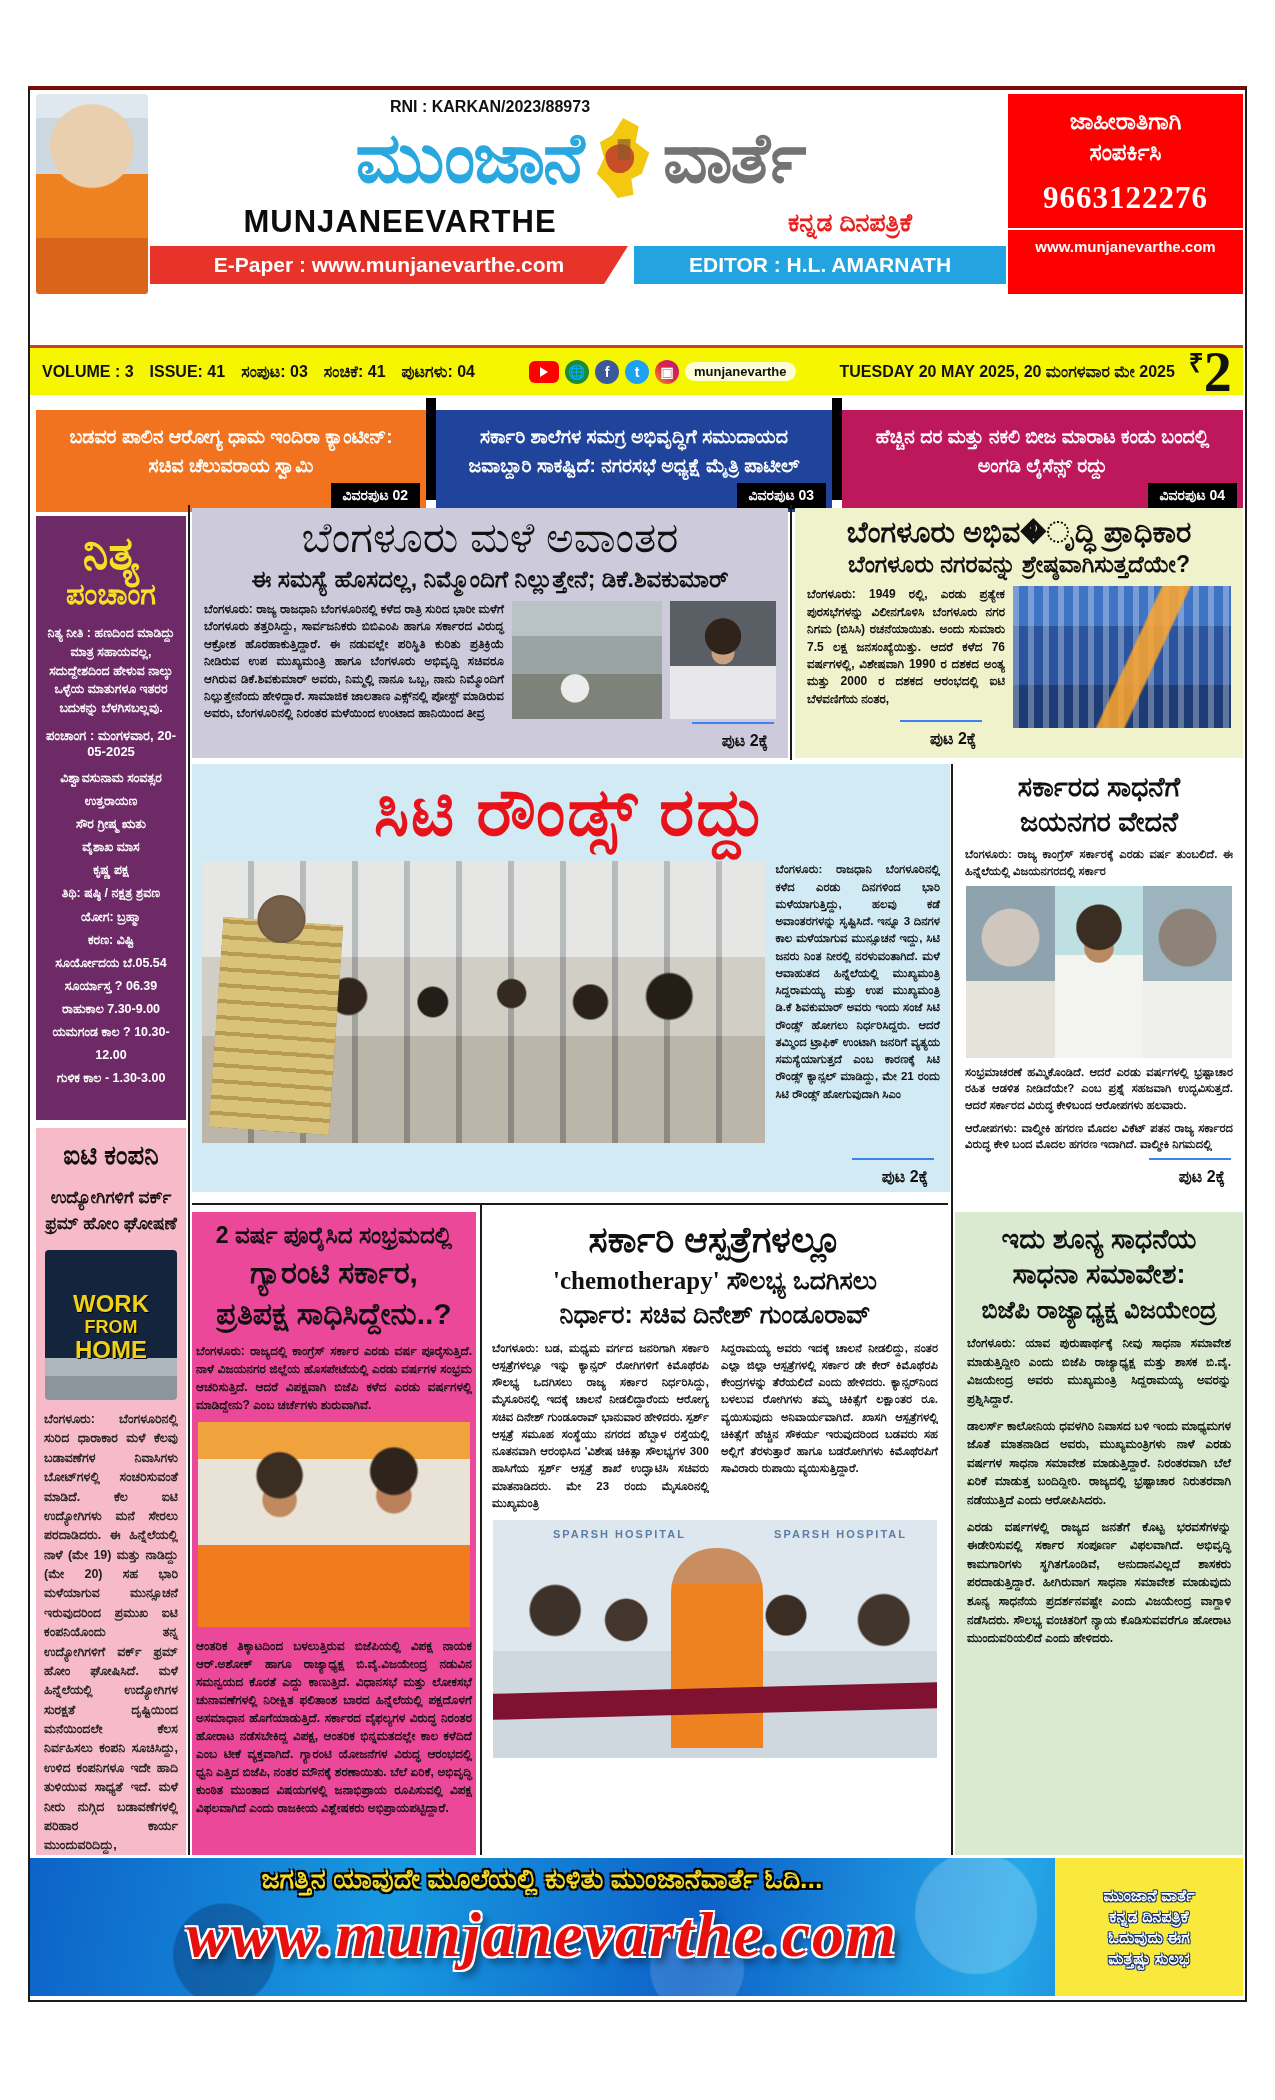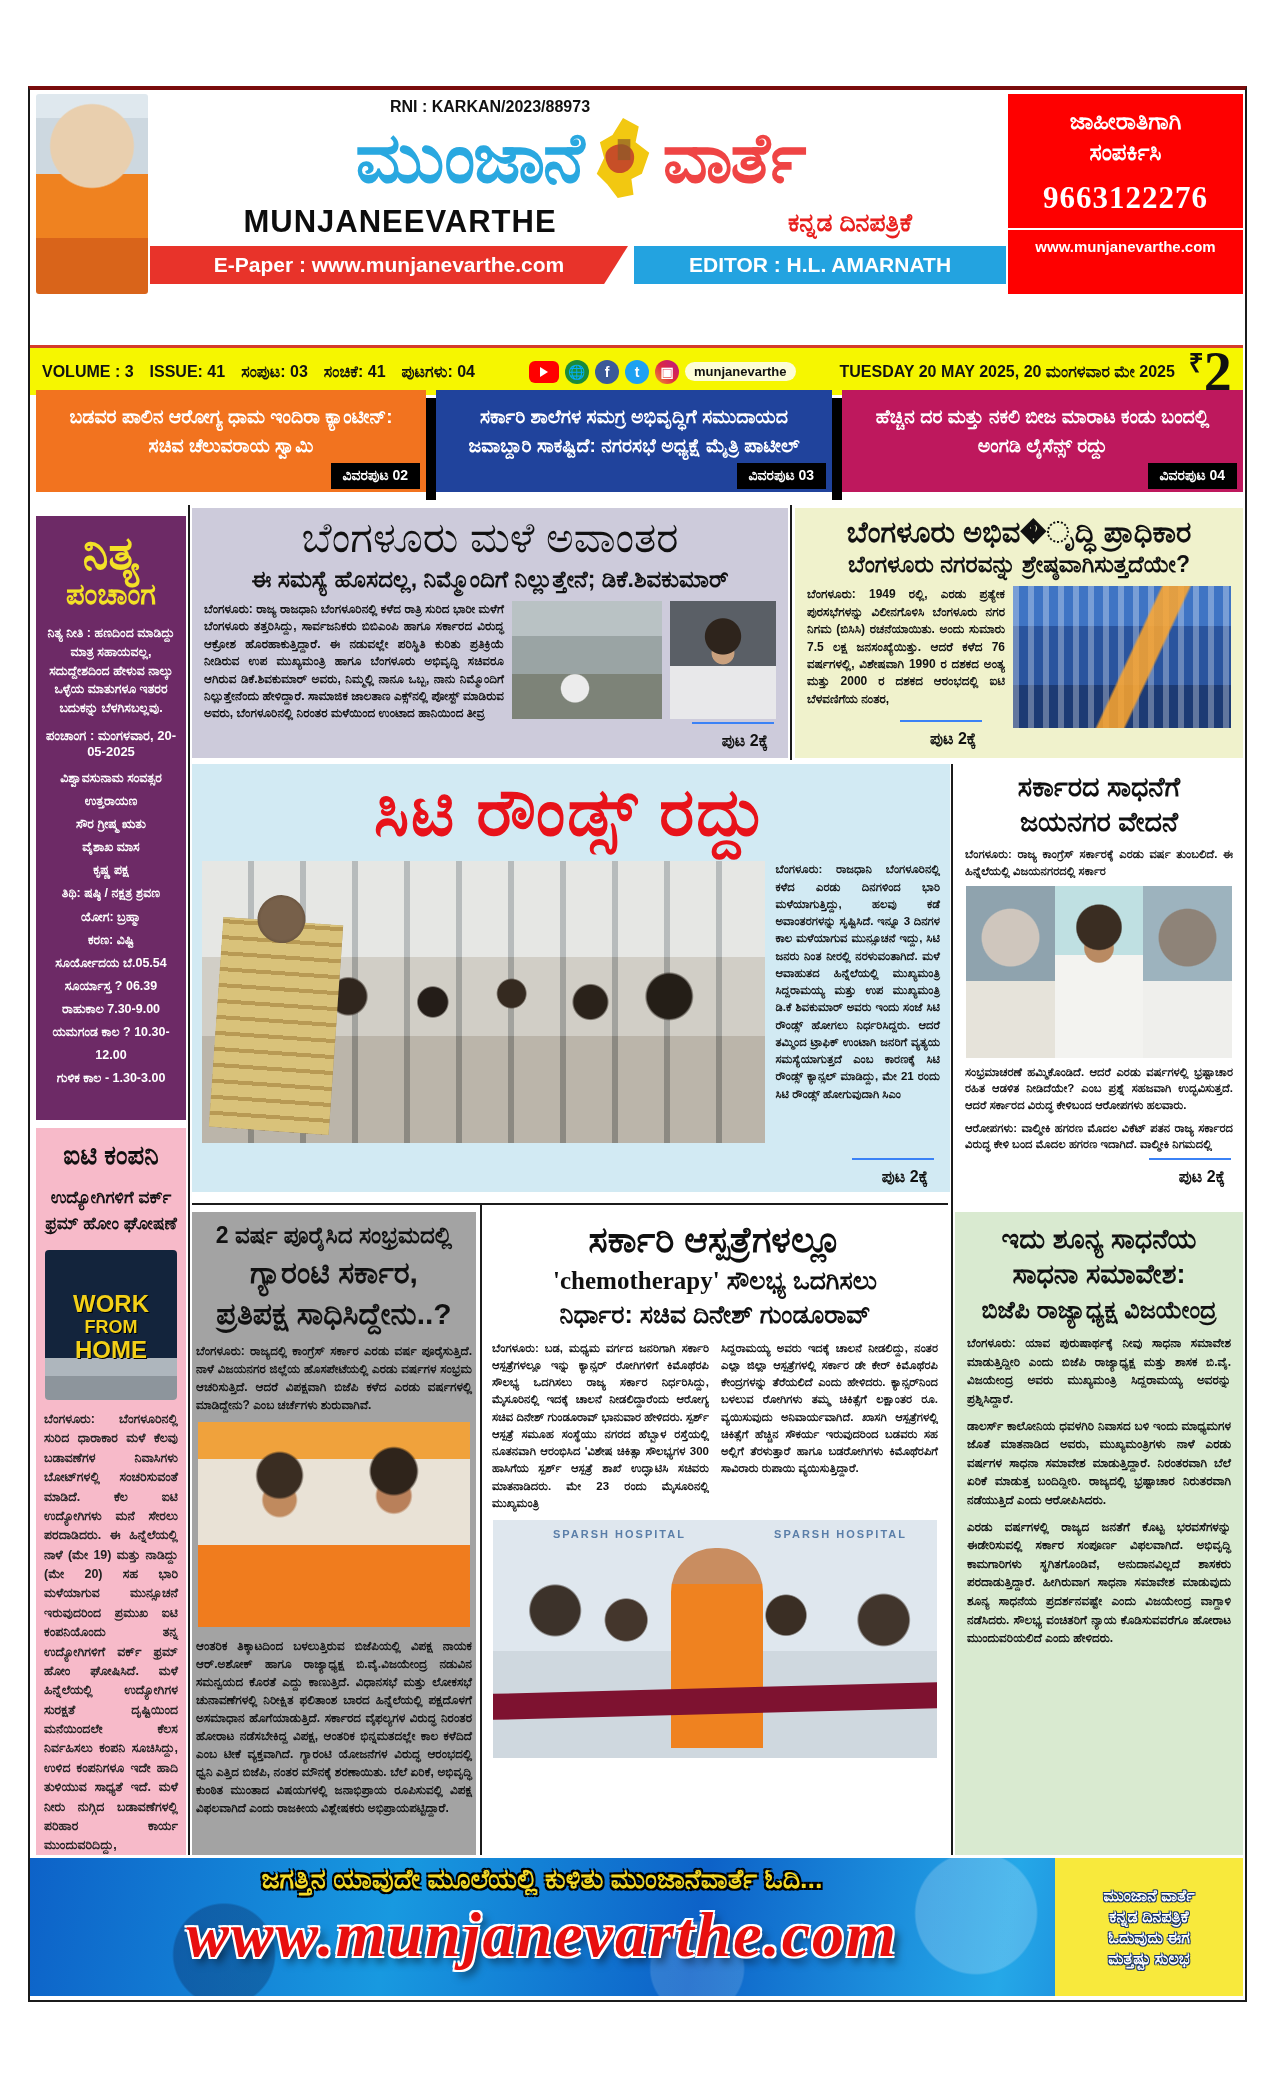--- a/index.html
+++ b/index.html
@@ -11,21 +11,21 @@
          border-top:4px solid #7a0c0c;background:#fff;}
   
   .monk{left:36px;top:94px;width:112px;height:200px;border-radius:3px;
         background:
           radial-gradient(circle at 50% 26%, #e9cfae 0 26%, transparent 27%),
           radial-gradient(circle at 57% 22%, #b01010 0 3%, transparent 4%),
           linear-gradient(180deg,#dfe8ee 0 12%,#cdd8e0 12% 40%,#ef8220 40% 72%,#d9641a 72% 100%);}
   .rni{left:320px;top:98px;width:340px;text-align:center;font-size:16px;font-weight:700;}
   .mast-row{left:150px;top:112px;width:860px;height:92px;display:flex;align-items:center;justify-content:center;gap:8px;}
   .mast-blue{font-size:70px;font-weight:800;color:#29a8e0;letter-spacing:-2px;line-height:1;}
-  .mast-red{font-size:70px;font-weight:800;color:#ef4444;letter-spacing:-2px;line-height:1;}
+  .mast-red{font-size:70px;font-weight:800;color:#737373;letter-spacing:-2px;line-height:1;}
   .map{width:64px;height:84px;display:inline-block;}
   .mast-en{left:160px;top:204px;width:480px;text-align:center;font-size:31px;font-weight:800;letter-spacing:1px;color:#0d0d0d;}
   .mast-daily{left:700px;top:208px;width:300px;text-align:center;font-size:25px;font-weight:800;color:#e8201e;}
   .strip{height:38px;line-height:38px;color:#fff;font-weight:800;font-size:21px;text-align:center;top:246px;}
   .strip-red{left:150px;width:478px;background:#e8332a;clip-path:polygon(0 0,100% 0,95% 100%,0 100%);}
   .strip-blue{left:634px;width:372px;background:#23a3e0;}
   .adbox{left:1008px;top:94px;width:235px;height:200px;background:#fe0000;color:#fff;text-align:center;}
   .ad-l1{margin-top:14px;font-size:23px;font-weight:800;}
   .ad-l2{font-size:23px;font-weight:800;margin-top:4px;}
   .ad-phone{font-size:31px;font-weight:800;letter-spacing:1px;margin-top:14px;font-family:"Liberation Serif",serif;}
@@ -42,21 +42,21 @@
   .gl{background:#1b8a3a;}
   .fb{background:#3b5998;}
   .tw{background:#1da1f2;}
   .ig{background:linear-gradient(45deg,#f09433,#dc2743,#bc1888);}
   .chip{background:#fdfdd6;border-radius:10px;padding:2px 9px;font-size:13px;font-weight:700;}
   .ibar-date{font-size:16px;font-weight:800;white-space:nowrap;margin-left:30px;}
   .price{margin-left:auto;display:flex;align-items:flex-start;line-height:1;}
   .rs{font-size:26px;font-weight:800;margin-top:6px;}
   .pnum{font-size:56px;font-weight:800;font-family:"Liberation Serif",serif;}
   
-  .teaser{top:390px;height:102px;color:#fff;font-weight:800;font-size:19px;text-align:center;
+  .teaser{top:410px;height:102px;color:#fff;font-weight:800;font-size:19px;text-align:center;
           padding:12px 16px 4px;box-sizing:border-box;line-height:1.55;}
   .t1{left:36px;width:390px;background:#f2731f;}
   .t2{left:436px;width:396px;background:#20439c;}
   .t3{left:842px;width:401px;background:#be185d;}
   .tbar{top:398px;width:10px;height:102px;background:#000;}
   .b1{left:426px;} .b2{left:832px;}
   .ttag{position:absolute;right:6px;bottom:3px;background:#000;color:#fff;font-size:14px;font-weight:700;padding:2px 12px;}
   
   .vrule{width:2px;background:#1b1b1b;}
   .hrule{height:2px;background:#1b1b1b;}
@@ -135,21 +135,21 @@
   .ph-trio div{flex:1;}
   .tr1{background:radial-gradient(circle at 50% 30%, #cfc6bd 0 22%, transparent 23%),
        linear-gradient(180deg,#8fa3ae 0 55%,#e6e3da 55% 100%);}
   .tr2{background:radial-gradient(circle at 50% 24%, #3a2d22 0 16%, transparent 17%),
        radial-gradient(circle at 50% 36%, #b98a62 0 12%, transparent 13%),
        linear-gradient(180deg,#bfe0e2 0 40%,#f3f3f0 40% 100%);}
   .tr3{background:radial-gradient(circle at 50% 30%, #8e8378 0 22%, transparent 23%),
        linear-gradient(180deg,#9db3be 0 55%,#efefec 55% 100%);}
   .scam-ref{position:absolute;right:12px;bottom:6px;}
   
-  .guar{left:192px;top:1212px;width:284px;height:643px;background:#a3a3a3;padding:10px 4px 4px;}
+  .guar{left:192px;top:1212px;width:284px;height:643px;background:#ec4899;padding:10px 4px 4px;}
   .guar-h1{font-size:23px;font-weight:800;text-align:center;line-height:1.2;}
   .guar-h2{font-size:30px;font-weight:800;text-align:center;margin-top:6px;}
   .guar-h3{font-size:30px;font-weight:800;text-align:center;margin-top:6px;}
   .guar-body{font-size:12px;line-height:1.5;text-align:justify;font-weight:600;margin-top:10px;}
   .ph-bjp{width:272px;height:205px;margin:8px auto;background:
       radial-gradient(circle at 30% 26%, #3a2d22 0 9%, transparent 10%),
       radial-gradient(circle at 72% 24%, #2f241b 0 9%, transparent 10%),
       radial-gradient(circle at 30% 38%, #c08a5e 0 7%, transparent 8%),
       radial-gradient(circle at 72% 36%, #b9805a 0 7%, transparent 8%),
       linear-gradient(180deg,#f0a23c 0 18%,#e9e2d6 18% 60%,#f07c1e 60% 100%);}

